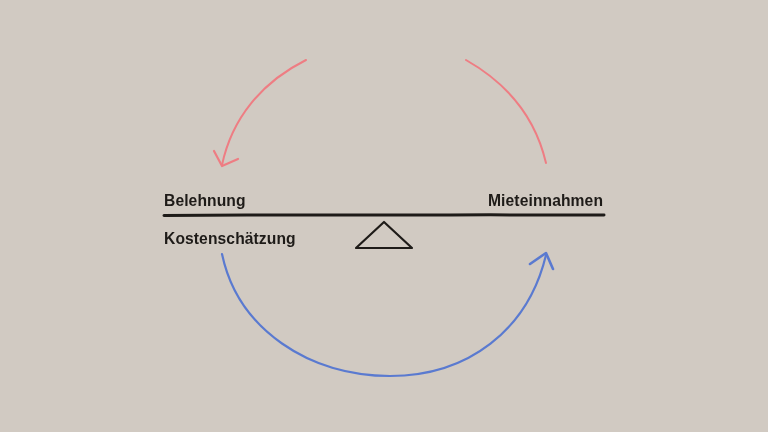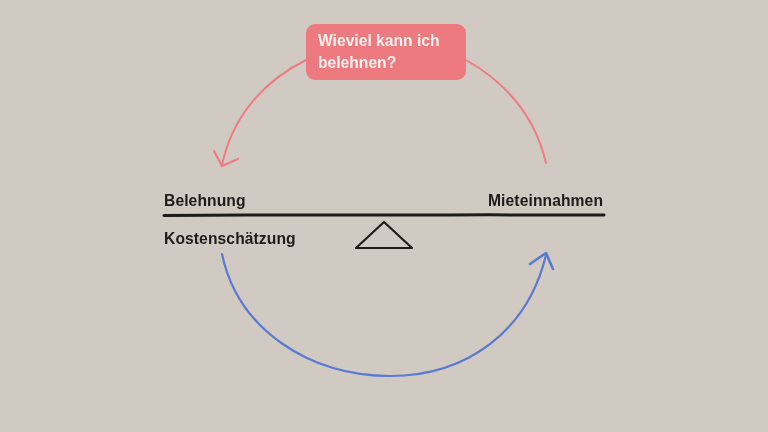--- a/index.html
+++ b/index.html
@@ -75,22 +75,18 @@
     <path d="M 164 215.5 C 260 214.5, 360 215.5, 450 215 C 520 214.5, 570 215.5, 604 215" fill="none" stroke="#1e1b18" stroke-width="3" stroke-linecap="round"></path>
 
     <path d="M 384 222 L 356 248 L 412 248 Z" fill="none" stroke="#1e1b18" stroke-width="2.2" stroke-linejoin="round"></path>
 
     <path d="M 222 254 C 238 330, 310 376, 390 376 C 468 376, 528 330, 546 255" fill="none" stroke="#5a7ad0" stroke-width="2.2" stroke-linecap="round"></path>
     <g>
       <path d="M 530 264 L 546 253 L 553 269" fill="none" stroke="#5a7ad0" stroke-width="2.6" stroke-linecap="round" stroke-linejoin="round"></path>
     </g>
   </svg>
 
-  <div class="bubble">
-    <div class="bubble-text">Wieviel kann ich</div>
-    <div class="bubble-text">belehnen?</div>
-  </div>
 
   <div class="label" style="left:164px; top:191px;">Belehnung</div>
   <div class="label" style="left:164px; top:229px;">Kostenschätzung</div>
   <div class="label label-right" style="right:165px; top:191px;">Mieteinnahmen</div>
 
 </div>
 
 </body></html>

